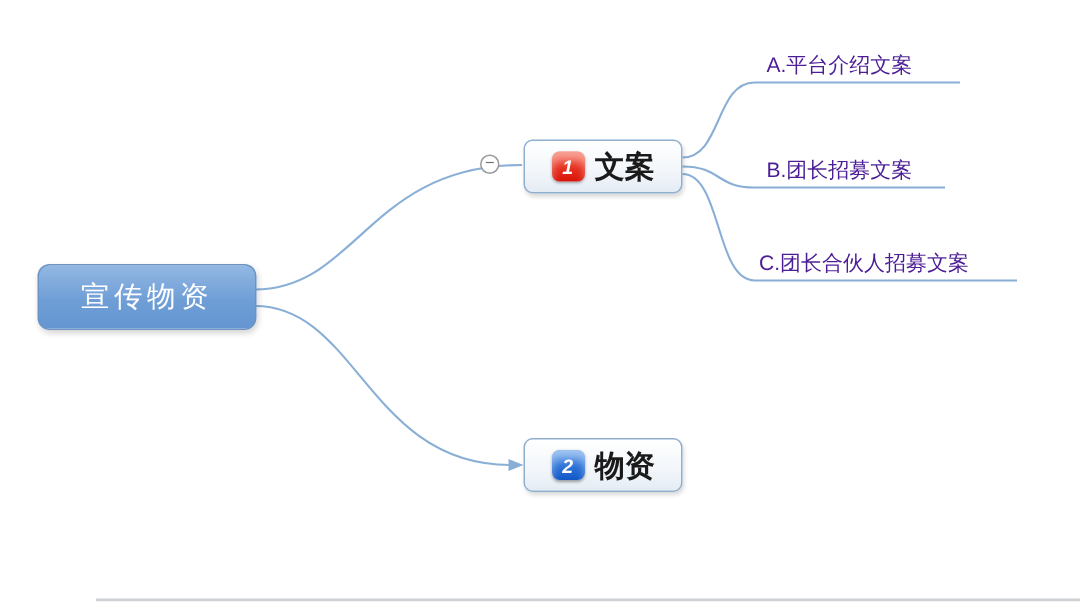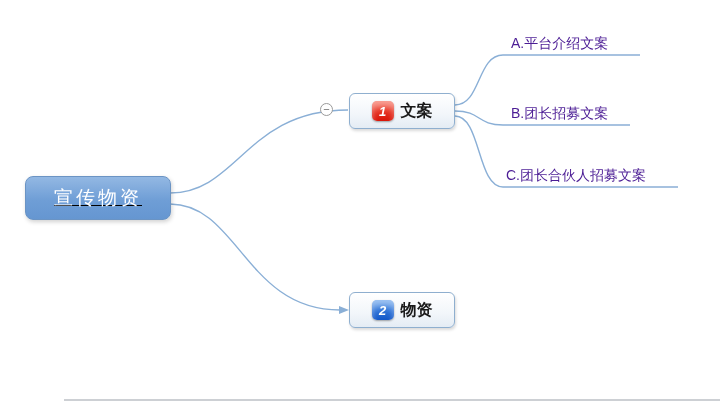--- a/index.html
+++ b/index.html
@@ -24,21 +24,20 @@
     left: 25px; top: 176px;
     width: 146px; height: 44px;
     box-sizing: border-box;
     background: linear-gradient(180deg, #93b8e3 0%, #6f9ed6 55%, #6596d1 100%);
     border: 1px solid #6b94c4;
     border-radius: 8px;
     box-shadow: 1px 2px 4px rgba(0,0,0,0.18);
     display: flex;
     align-items: center;
     justify-content: center;
-    text-decoration: underline;
   }
   .root-node .root-label {
     color: #ffffff;
     font-size: 19px;
     letter-spacing: 3px;
     font-weight: 400;
   }
   .branch-node {
     position: absolute;
     width: 106px; height: 36px;
@@ -48,21 +47,21 @@
     border-radius: 6px;
     box-shadow: 1px 2px 3px rgba(0,0,0,0.15);
     display: flex;
     align-items: center;
     justify-content: center;
     gap: 7px;
   }
   .branch-1 { left: 349px; top: 93px; }
   .branch-2 { left: 349px; top: 292px; }
   .branch-label {
-    font-size: 16px;
+    font-size: 20px;
     font-weight: 700;
     color: #1a1a1a;
   }
   .badge {
     display: inline-flex;
     align-items: center;
     justify-content: center;
     width: 22px; height: 20px;
     border-radius: 5px;
     color: #ffffff;

